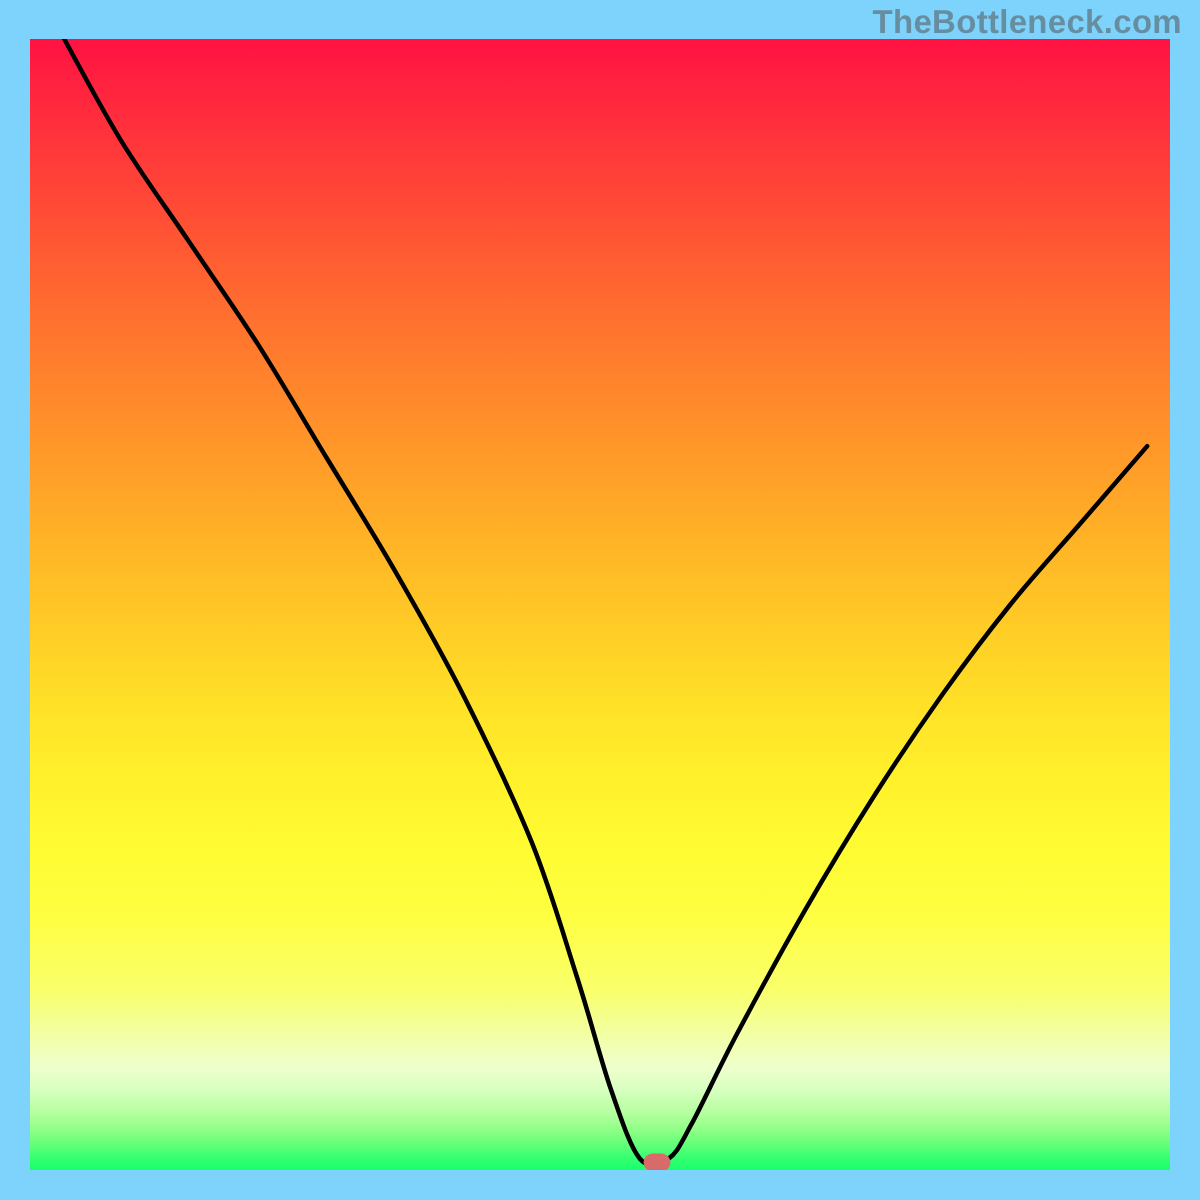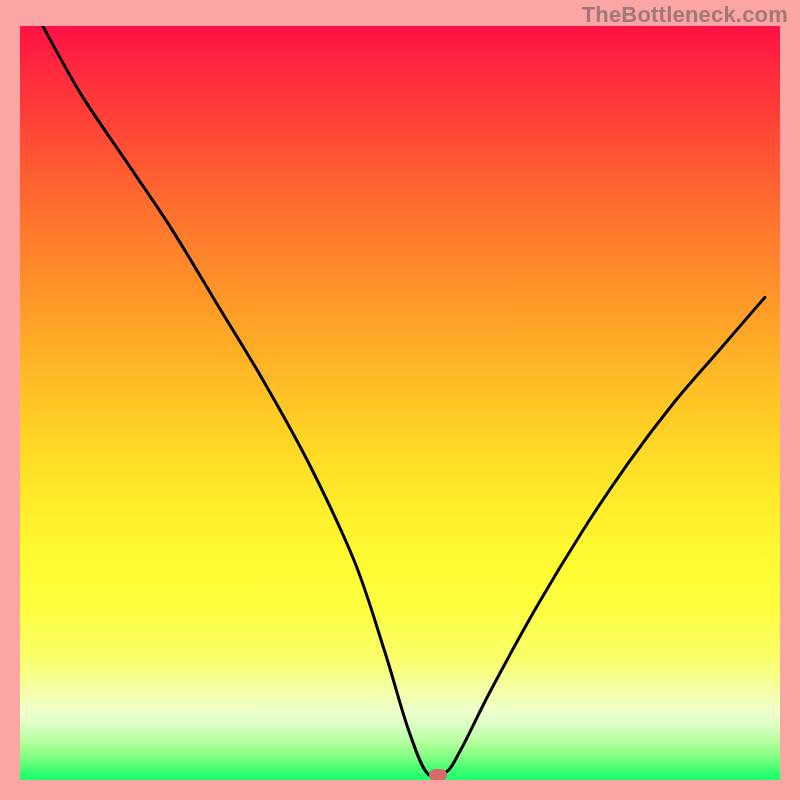--- a/index.html
+++ b/index.html
@@ -8,21 +8,21 @@
     width: 800px;
     height: 800px;
     background: #000;
     font-family: Arial, Helvetica, sans-serif;
     overflow: hidden;
   }
   .outer {
     position: relative;
     width: 800px;
     height: 800px;
-    background: #fca5a5;
+    background: #7dd3fc;
   }
   .watermark {
     position: absolute;
     top: 2px;
     right: 12px;
     color: #555;
     font-size: 22px;
     font-weight: 600;
     opacity: 0.55;
     letter-spacing: 0.2px;

